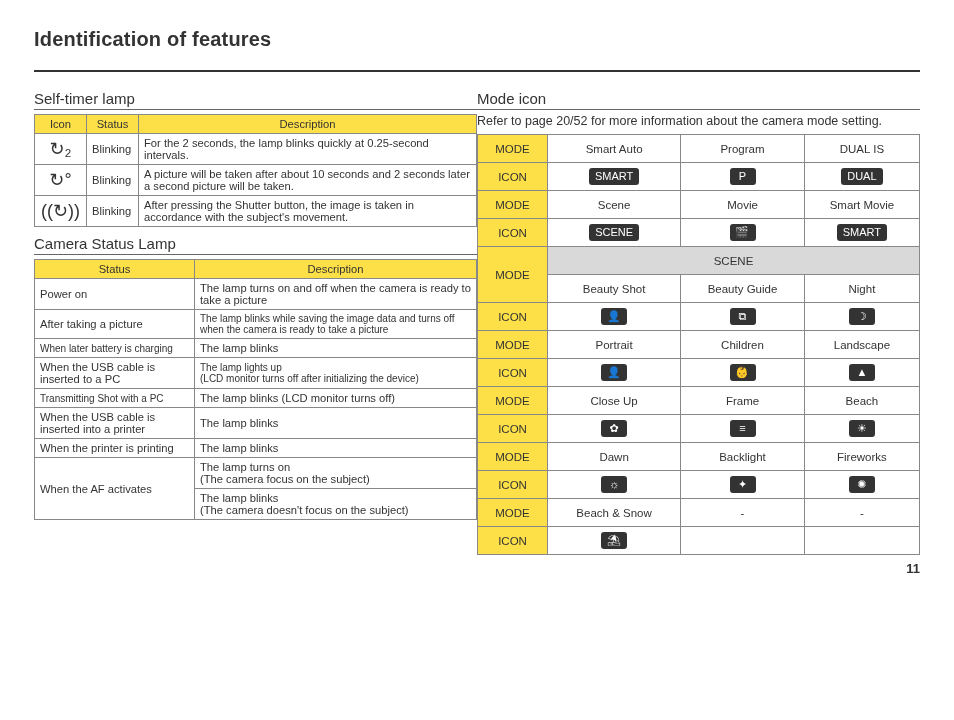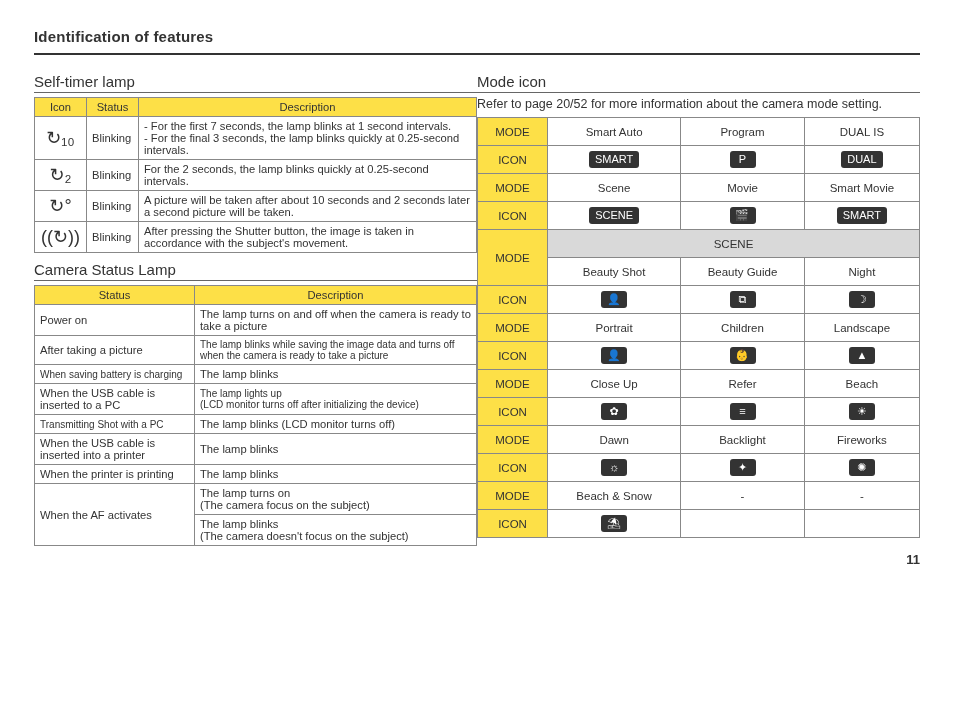--- a/index.html
+++ b/index.html
@@ -5,25 +5,25 @@
   * { box-sizing: border-box; }
   body {
     font-family: Arial, Helvetica, sans-serif;
     color: #333;
     margin: 0;
     padding: 28px 34px 14px 34px;
     font-size: 12px;
     width: 954px;
   }
   h1 {
-    font-size: 15px;
+    font-size: 20px;
     font-weight: bold;
     margin: 0 0 6px 0;
     border-bottom: 2px solid #333;
-    padding-bottom: 8px;
+    padding-bottom: 19px;
     letter-spacing: 0.2px;
   }
   .columns {
     display: flex;
     margin-top: 10px;
   }
   .col { flex: 1; min-width: 0; }
   h2 {
     font-size: 15px;
     font-weight: normal;
@@ -84,26 +84,20 @@
 
     <h2>Self-timer lamp</h2>
     <table>
       <tbody>
           <tr>
         <th style="width:52px">Icon</th>
         <th style="width:52px">Status</th>
         <th>Description</th>
       </tr>
       <tr>
-        <td class="icon-cell">↻₁₀</td>
-        <td>Blinking</td>
-        <td style="white-space:pre-line">- For the first 7 seconds, the lamp blinks at 1 second intervals.
-- For the final 3 seconds, the lamp blinks quickly at 0.25-second intervals.</td>
-      </tr>
-      <tr>
         <td class="icon-cell">↻₂</td>
         <td>Blinking</td>
         <td>For the 2 seconds, the lamp blinks quickly at 0.25-second intervals.</td>
       </tr>
       <tr>
         <td class="icon-cell">↻°</td>
         <td>Blinking</td>
         <td>A picture will be taken after about 10 seconds and 2 seconds later a second picture will be taken.</td>
       </tr>
       <tr>
@@ -123,21 +117,21 @@
       </tr>
       <tr>
         <td>Power on</td>
         <td>The lamp turns on and off when the camera is ready to take a picture</td>
       </tr>
       <tr>
         <td>After taking a picture</td>
         <td class="small">The lamp blinks while saving the image data and turns off when the camera is ready to take a picture</td>
       </tr>
       <tr>
-        <td class="small">When saving battery is charging</td>
+        <td class="small">When later battery is charging</td>
         <td>The lamp blinks</td>
       </tr>
       <tr>
         <td>When the USB cable is inserted to a PC</td>
         <td class="small" style="white-space:pre-line">The lamp lights up
 (LCD monitor turns off after initializing the device)</td>
       </tr>
       <tr>
         <td class="small">Transmitting Shot with a PC</td>
         <td>The lamp blinks (LCD monitor turns off)</td>
@@ -221,21 +215,21 @@
       <tr>
         <th>ICON</th>
         <td><span class="icon-box">👤</span></td>
         <td><span class="icon-box">👶</span></td>
         <td><span class="icon-box">▲</span></td>
       </tr>
 
       <tr class="label-row">
         <th>MODE</th>
         <td>Close Up</td>
-        <td>Refer</td>
+        <td>Frame</td>
         <td>Beach</td>
       </tr>
       <tr>
         <th>ICON</th>
         <td><span class="icon-box">✿</span></td>
         <td><span class="icon-box">≡</span></td>
         <td><span class="icon-box">☀</span></td>
       </tr>
 
       <tr class="label-row">

